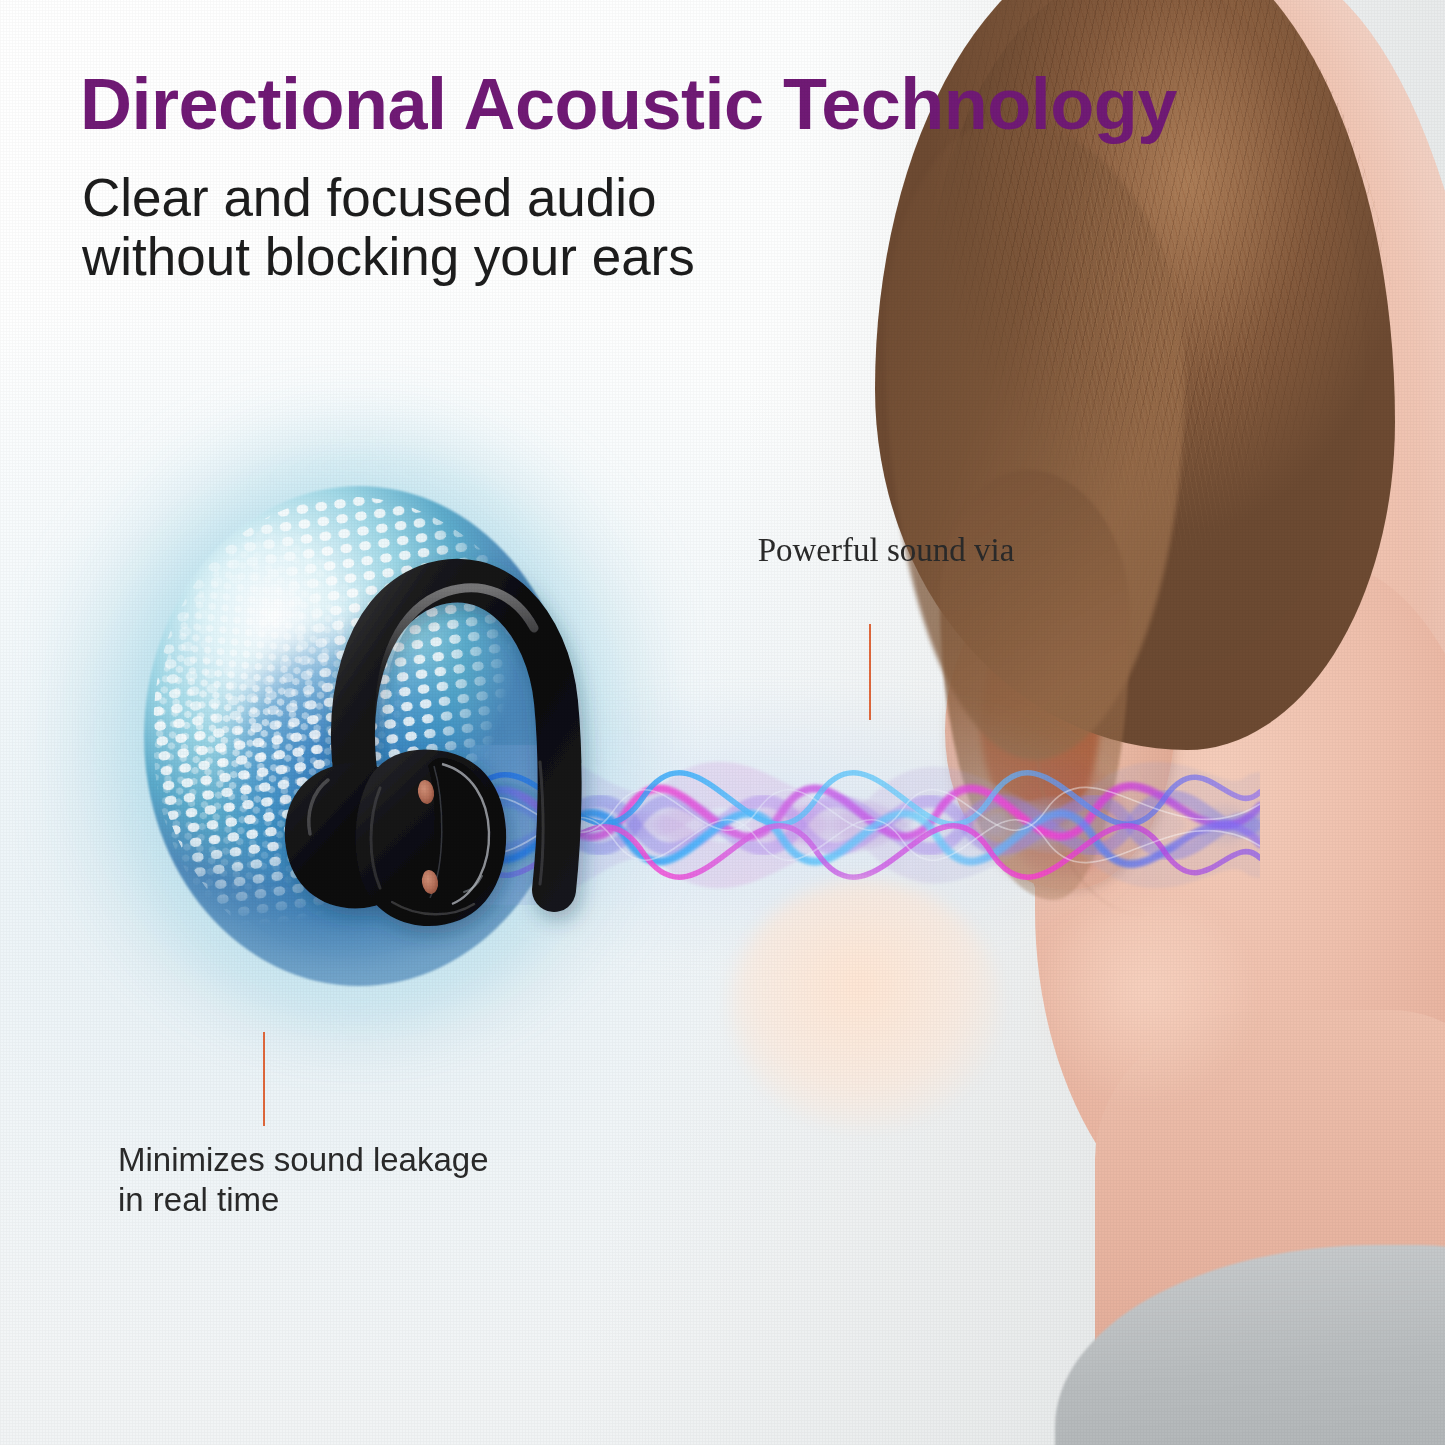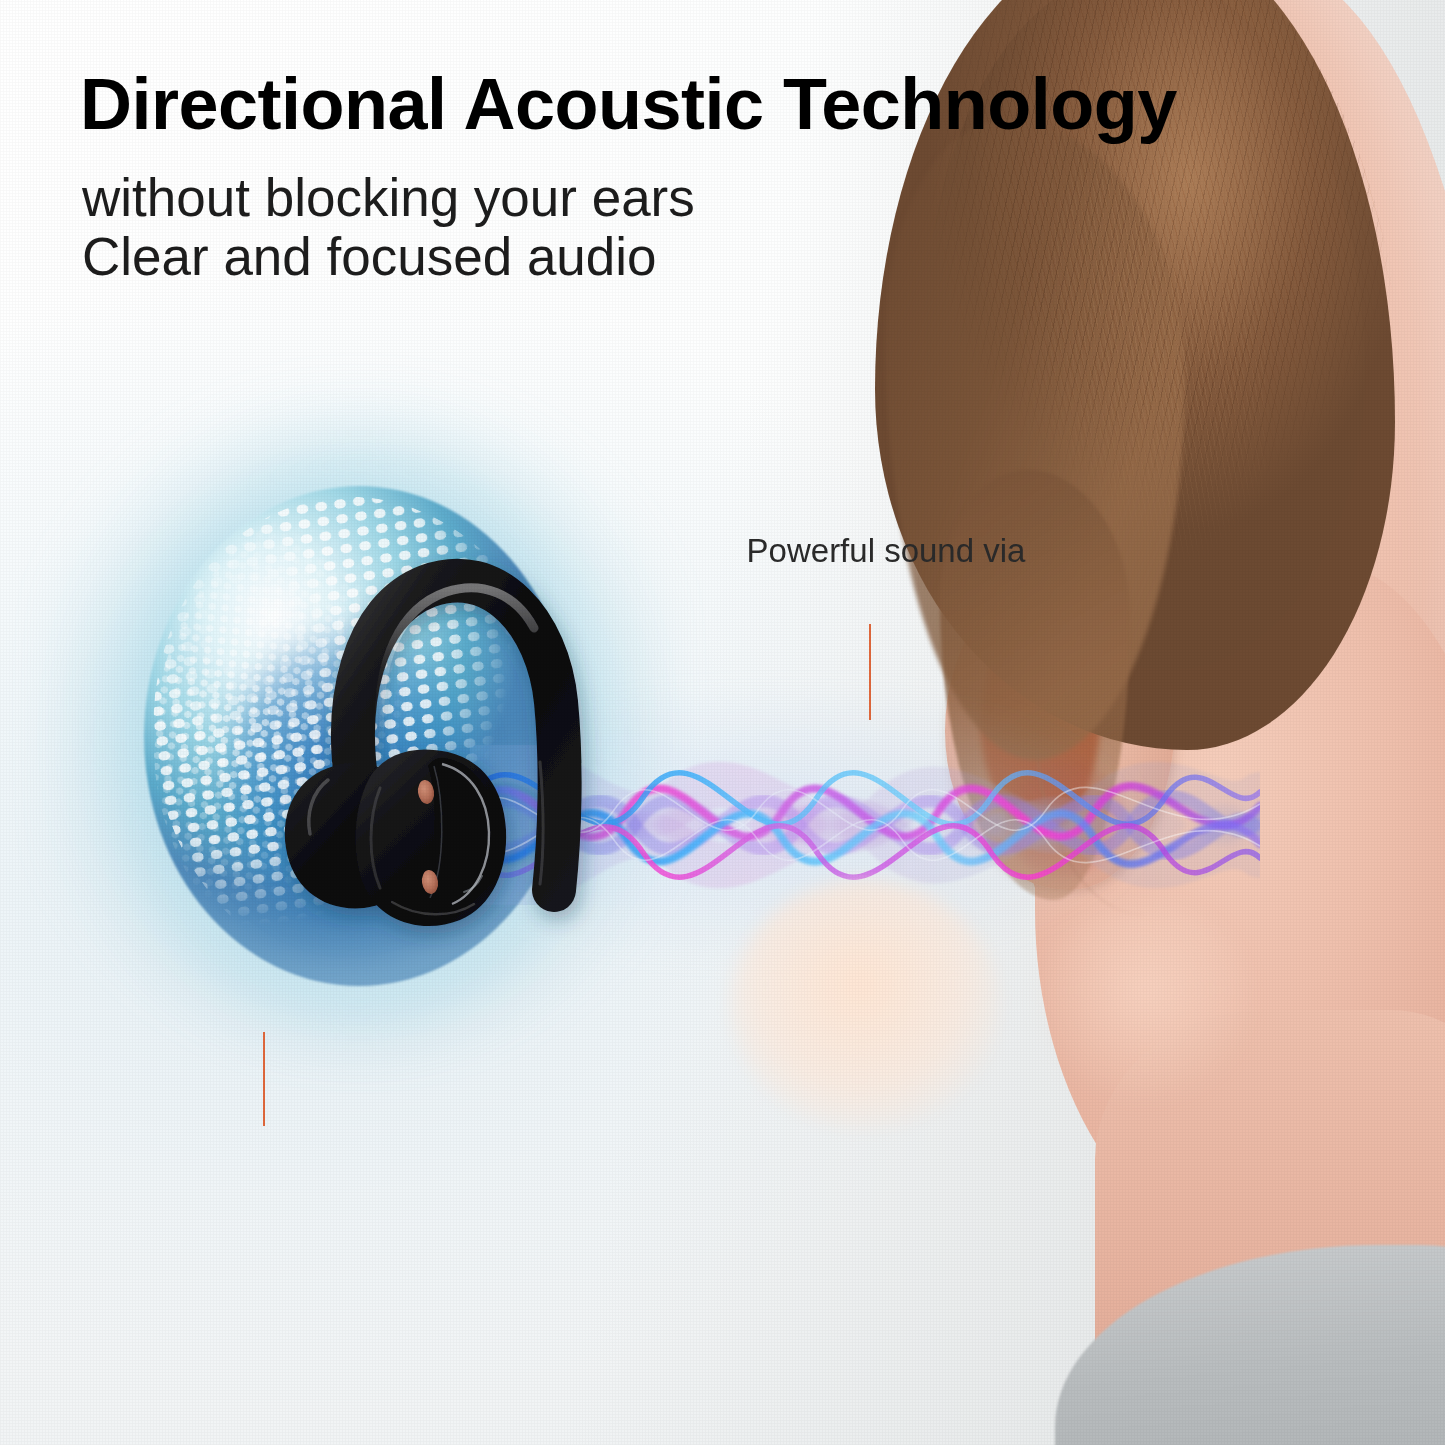--- a/index.html
+++ b/index.html
@@ -191,37 +191,37 @@
 
   
   .bud{position:absolute;left:268px;top:552px;width:330px;height:380px;}
   .bud svg{display:block;width:100%;height:100%;overflow:visible;}
 
   
   .headline{
     position:absolute;left:80px;top:68px;width:1320px;
     font-size:72px;font-weight:bold;letter-spacing:-.5px;
     line-height:1.0;
-    color:#000000;
+    color:#701a75;
     white-space:nowrap;
   }
   .subhead{
     position:absolute;left:82px;top:168px;width:900px;
     font-size:53px;font-weight:300;line-height:1.12;
     color:#1d1d1d;
   }
   .subhead span{display:block;}
 
   .callout{
     position:absolute;color:#2a2a2a;font-weight:300;
   }
   .callout span{display:block;}
   .callout-driver{
     left:676px;top:530px;width:420px;
-    font-size:33px;line-height:1.25;text-align:center;
+    font-size:33px;line-height:1.25;text-align:center;font-family:Liberation Serif, serif;
   }
   .callout-leak{
     left:118px;top:1140px;width:430px;
     font-size:33px;line-height:1.22;text-align:left;
   }
   .lead-line{position:absolute;background:#E0683C;width:2px;}
   .lead-driver{left:869px;top:624px;height:96px;}
   .lead-leak{left:263px;top:1032px;height:94px;}
 
   .noise{
@@ -393,25 +393,29 @@
         <path d="M112,236 C100,266 100,308 112,336" fill="none" stroke="#ffffff" stroke-width="3" stroke-linecap="round" opacity=".13"></path>
         <path d="M124,350 C150,366 184,366 206,352" fill="none" stroke="#ffffff" stroke-width="2.4" stroke-linecap="round" opacity=".18"></path>
         <path d="M196,340 C204,338 210,332 214,324" fill="none" stroke="#b9c0c6" stroke-width="2" stroke-linecap="round" opacity=".45"></path>
       </g>
     </svg>
   </div>
 
   <div class="headline">Directional Acoustic Technology</div>
 
   <div class="subhead">
+    <span>Clear and focused audio</span>
     <span>without blocking your ears</span>
-    <span>Clear and focused audio</span>
   </div>
 
   <div class="callout callout-driver">
     <span>Powerful sound via</span>
   </div>
   <div class="lead-line lead-driver"></div>
 
   <div class="lead-line lead-leak"></div>
+  <div class="callout callout-leak">
+    <span>Minimizes sound leakage</span>
+    <span>in real time</span>
+  </div>
 
   <div class="noise"></div>
 </div>
 
 </body></html>

